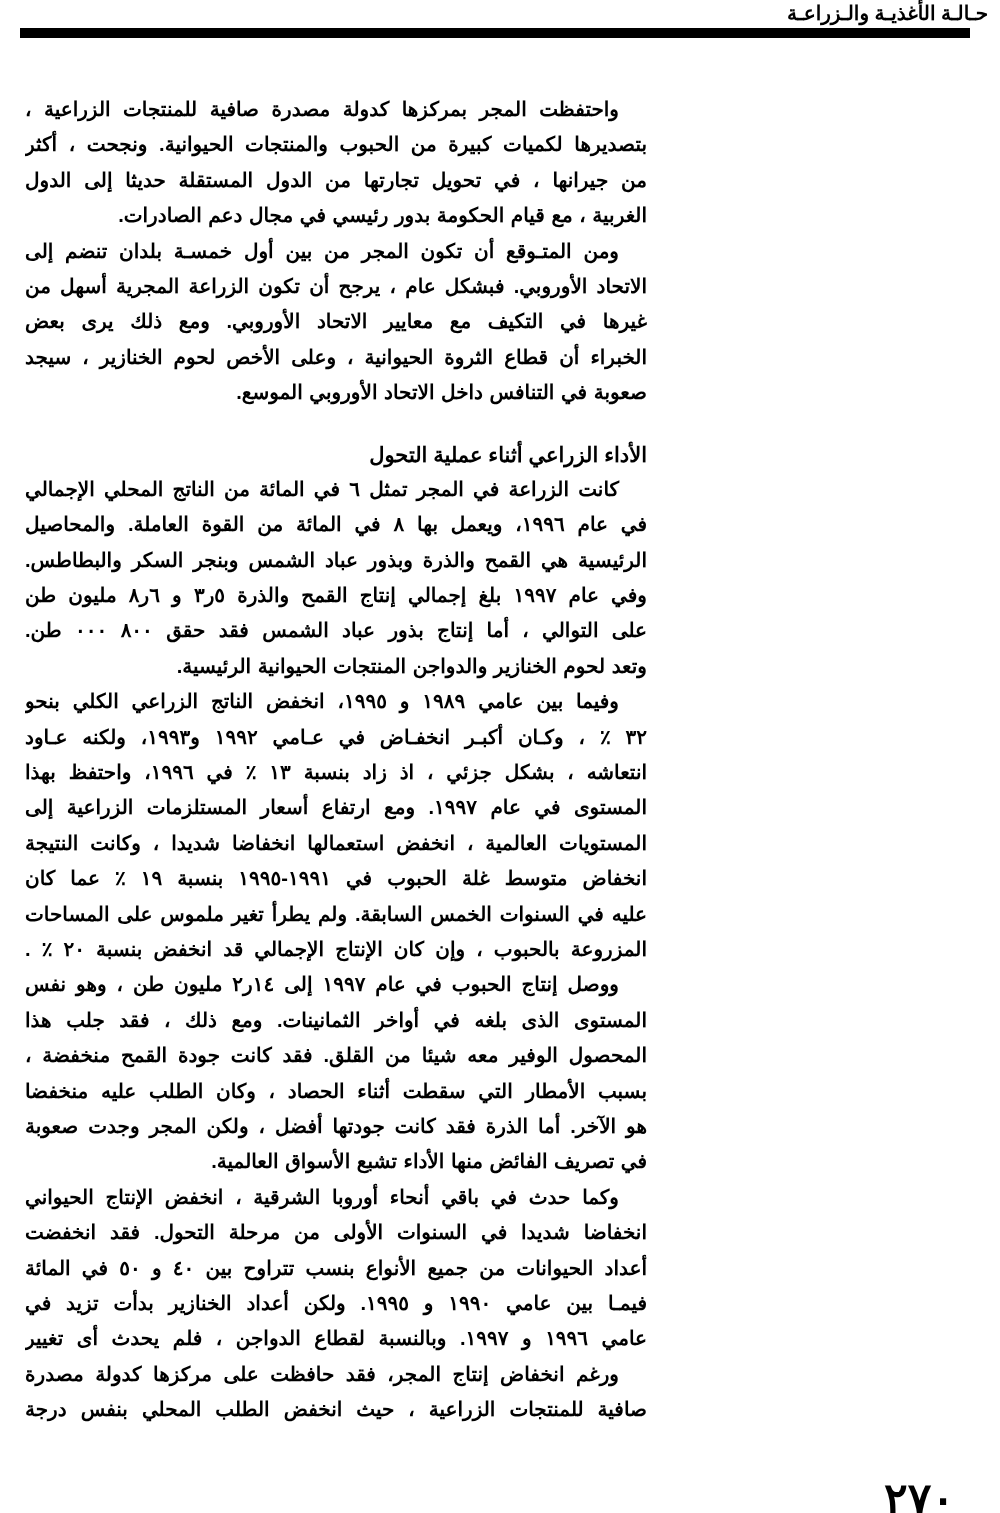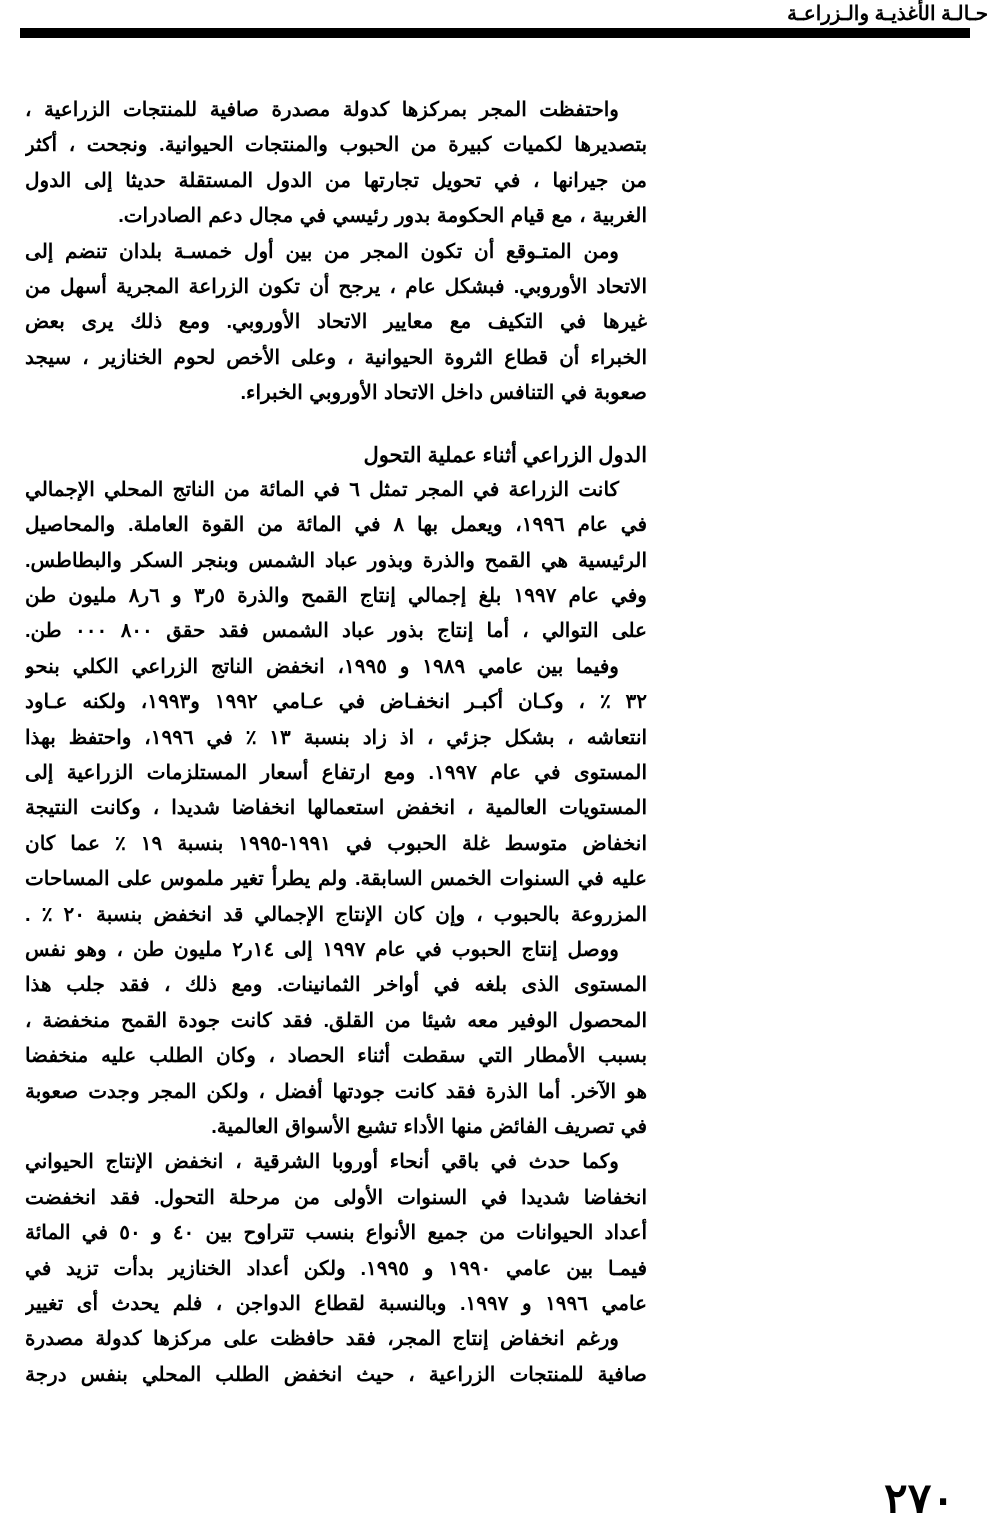--- a/index.html
+++ b/index.html
@@ -76,29 +76,30 @@
         <div class="tl first">واحتفظت المجر بمركزها كدولة مصدرة صافية للمنتجات الزراعية ،</div>
         <div class="tl">بتصديرها لكميات كبيرة من الحبوب والمنتجات الحيوانية. ونجحت ، أكثر</div>
         <div class="tl">من جيرانها ، في تحويل تجارتها من الدول المستقلة حديثا إلى الدول</div>
         <div class="tl short-last">الغربية ، مع قيام الحكومة بدور رئيسي في مجال دعم الصادرات.</div>
       </div>
       <div class="paragraph">
         <div class="tl first">ومن المتـوقع أن تكون المجر من بين أول خمسـة بلدان تنضم إلى</div>
         <div class="tl">الاتحاد الأوروبي. فبشكل عام ، يرجح أن تكون الزراعة المجرية أسهل من</div>
         <div class="tl">غيرها في التكيف مع معايير الاتحاد الأوروبي. ومع ذلك يرى بعض</div>
         <div class="tl">الخبراء أن قطاع الثروة الحيوانية ، وعلى الأخص لحوم الخنازير ، سيجد</div>
-        <div class="tl short-last">صعوبة في التنافس داخل الاتحاد الأوروبي الخبراء.</div>
+        <div class="tl short-last">صعوبة في التنافس داخل الاتحاد الأوروبي الموسع.</div>
       </div>
-      <div class="sec-head">الدول الزراعي أثناء عملية التحول</div>
+      <div class="sec-head">الأداء الزراعي أثناء عملية التحول</div>
       <div class="paragraph">
         <div class="tl first">كانت الزراعة في المجر تمثل ٦ في المائة من الناتج المحلي الإجمالي</div>
         <div class="tl">في عام ١٩٩٦، ويعمل بها ٨ في المائة من القوة العاملة. والمحاصيل</div>
         <div class="tl">الرئيسية هي القمح والذرة وبذور عباد الشمس وبنجر السكر والبطاطس.</div>
         <div class="tl">وفي عام ١٩٩٧ بلغ إجمالي إنتاج القمح والذرة ٥ر٣ و ٦ر٨ مليون طن</div>
         <div class="tl">على التوالي ، أما إنتاج بذور عباد الشمس فقد حقق ⁦٨٠٠ ٠٠٠⁩ طن.</div>
+        <div class="tl short-last">وتعد لحوم الخنازير والدواجن المنتجات الحيوانية الرئيسية.</div>
       </div>
       <div class="paragraph">
         <div class="tl first">وفيما بين عامي ١٩٨٩ و ١٩٩٥، انخفض الناتج الزراعي الكلي بنحو</div>
         <div class="tl">٣٢ ٪ ، وكـان أكبـر انخفـاض في عـامي ١٩٩٢ و١٩٩٣، ولكنه عـاود</div>
         <div class="tl">انتعاشه ، بشكل جزئي ، اذ زاد بنسبة ١٣ ٪ في ١٩٩٦، واحتفظ بهذا</div>
         <div class="tl">المستوى في عام ١٩٩٧. ومع ارتفاع أسعار المستلزمات الزراعية إلى</div>
         <div class="tl">المستويات العالمية ، انخفض استعمالها انخفاضا شديدا ، وكانت النتيجة</div>
         <div class="tl">انخفاض متوسط غلة الحبوب في ١٩٩١-١٩٩٥ بنسبة ١٩ ٪ عما كان</div>
         <div class="tl">عليه في السنوات الخمس السابقة. ولم يطرأ تغير ملموس على المساحات</div>
         <div class="tl">المزروعة بالحبوب ، وإن كان الإنتاج الإجمالي قد انخفض بنسبة ٢٠ ٪ .</div>

